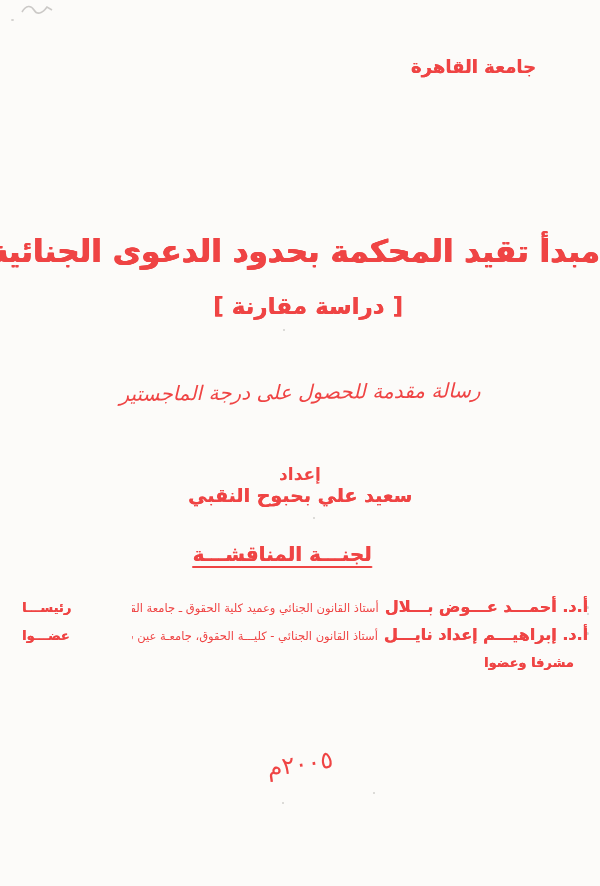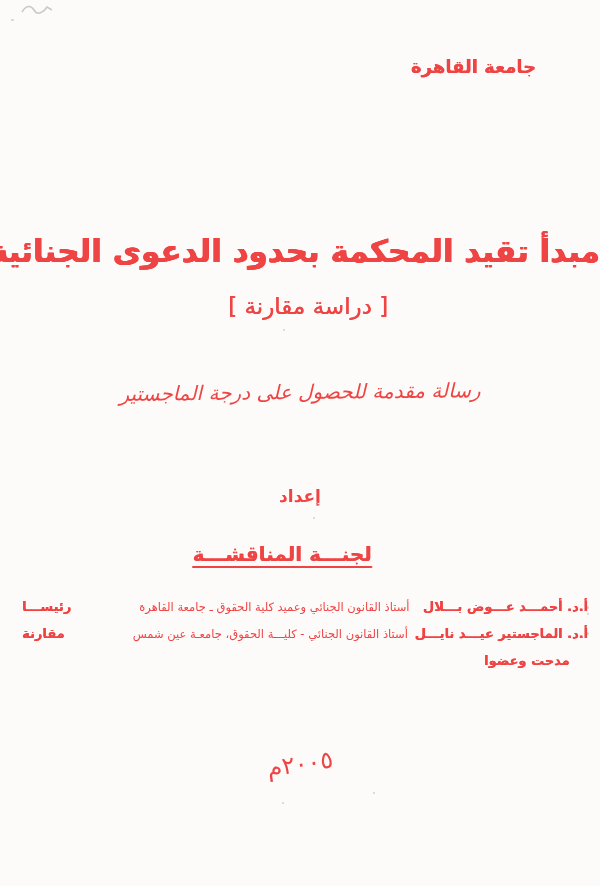--- a/index.html
+++ b/index.html
@@ -28,33 +28,33 @@
   }
 
   .title-main{
     top:233px;
     font-size:31px;font-weight:bold;
     text-shadow:.5px 0 0 currentColor,-.5px 0 0 currentColor;
     white-space:nowrap;
   }
   .title-sub{
     top:293px;
-    font-size:23px;font-weight:normal;
+    font-size:23px;font-weight:bold;
     text-shadow:.4px 0 0 currentColor;
     margin-left:16px;
   }
 
   .note{
     top:380px;
     font-size:20px;
     font-style:italic;
     transform:rotate(-0.6deg);
   }
 
-  .prep{top:486px;font-size:17px;font-weight:bold;}
+  .prep{top:464px;font-size:17px;font-weight:bold;}
   .author{top:484px;font-size:19px;font-weight:bold;text-shadow:.3px 0 0 currentColor;}
 
   .committee-heading{
     top:542px;
     font-size:20px;font-weight:bold;
     text-decoration:underline;
     text-underline-offset:5px;
     text-decoration-thickness:2px;
     transform:translateX(-18px); 
     text-shadow:.4px 0 0 currentColor;
@@ -67,21 +67,21 @@
     display:flex;
     align-items:baseline;
     justify-content:space-between;
     margin-bottom:7px;
     line-height:19px;
     gap:6px;
   }
   .cname{
     flex:0 0 auto;
     font-weight:bold;
-    font-size:13px;
+    font-size:16px;
     text-shadow:.3px 0 0 currentColor;
     white-space:nowrap;
   }
   .cpos{
     flex:1 1 auto;
     font-size:11.5px;
     text-align:center;
     white-space:nowrap;
     overflow:hidden;
   }
@@ -120,34 +120,35 @@
   <div class="abs univ">
     <div>جامعة القاهرة</div>
   </div>
 
   <div class="abs center title-main">مبدأ تقيد المحكمة بحدود الدعوى الجنائية</div>
   <div class="abs center title-sub">[ دراسة مقارنة ]</div>
 
   <div class="abs center note">رسالة مقدمة للحصول على درجة الماجستير</div>
 
   <div class="abs center prep">إعداد</div>
+  <div class="abs center author">سعيد علي بحبوح النقبي</div>
 
   <div class="abs center committee-heading">لجنـــة المناقشـــة</div>
 
   <div class="abs committee">
     <div class="crow">
       <div class="cname">أ.د. أحمـــد عـــوض بـــلال</div>
       <div class="cpos">أستاذ القانون الجنائي وعميد كلية الحقوق ـ جامعة القاهرة</div>
       <div class="crole">رئيســـا</div>
     </div>
     <div class="crow">
-      <div class="cname">أ.د. الماجستير عيـــد نايـــل</div>
+      <div class="cname">أ.د. إبراهيـــم إعداد نايـــل</div>
       <div class="cpos">أستاذ القانون الجنائي - كليـــة الحقوق، جامعـة عين شمس</div>
-      <div class="crole">مقارنة</div>
+      <div class="crole">عضـــوا</div>
     </div>
     <div class="crow">
-      <div class="crole">مدحت وعضوا</div>
+      <div class="crole">مشرفا وعضوا</div>
     </div>
   </div>
 
   <div class="abs center year">٢٠٠٥م</div>
 
 </div>
 
 </body></html>

